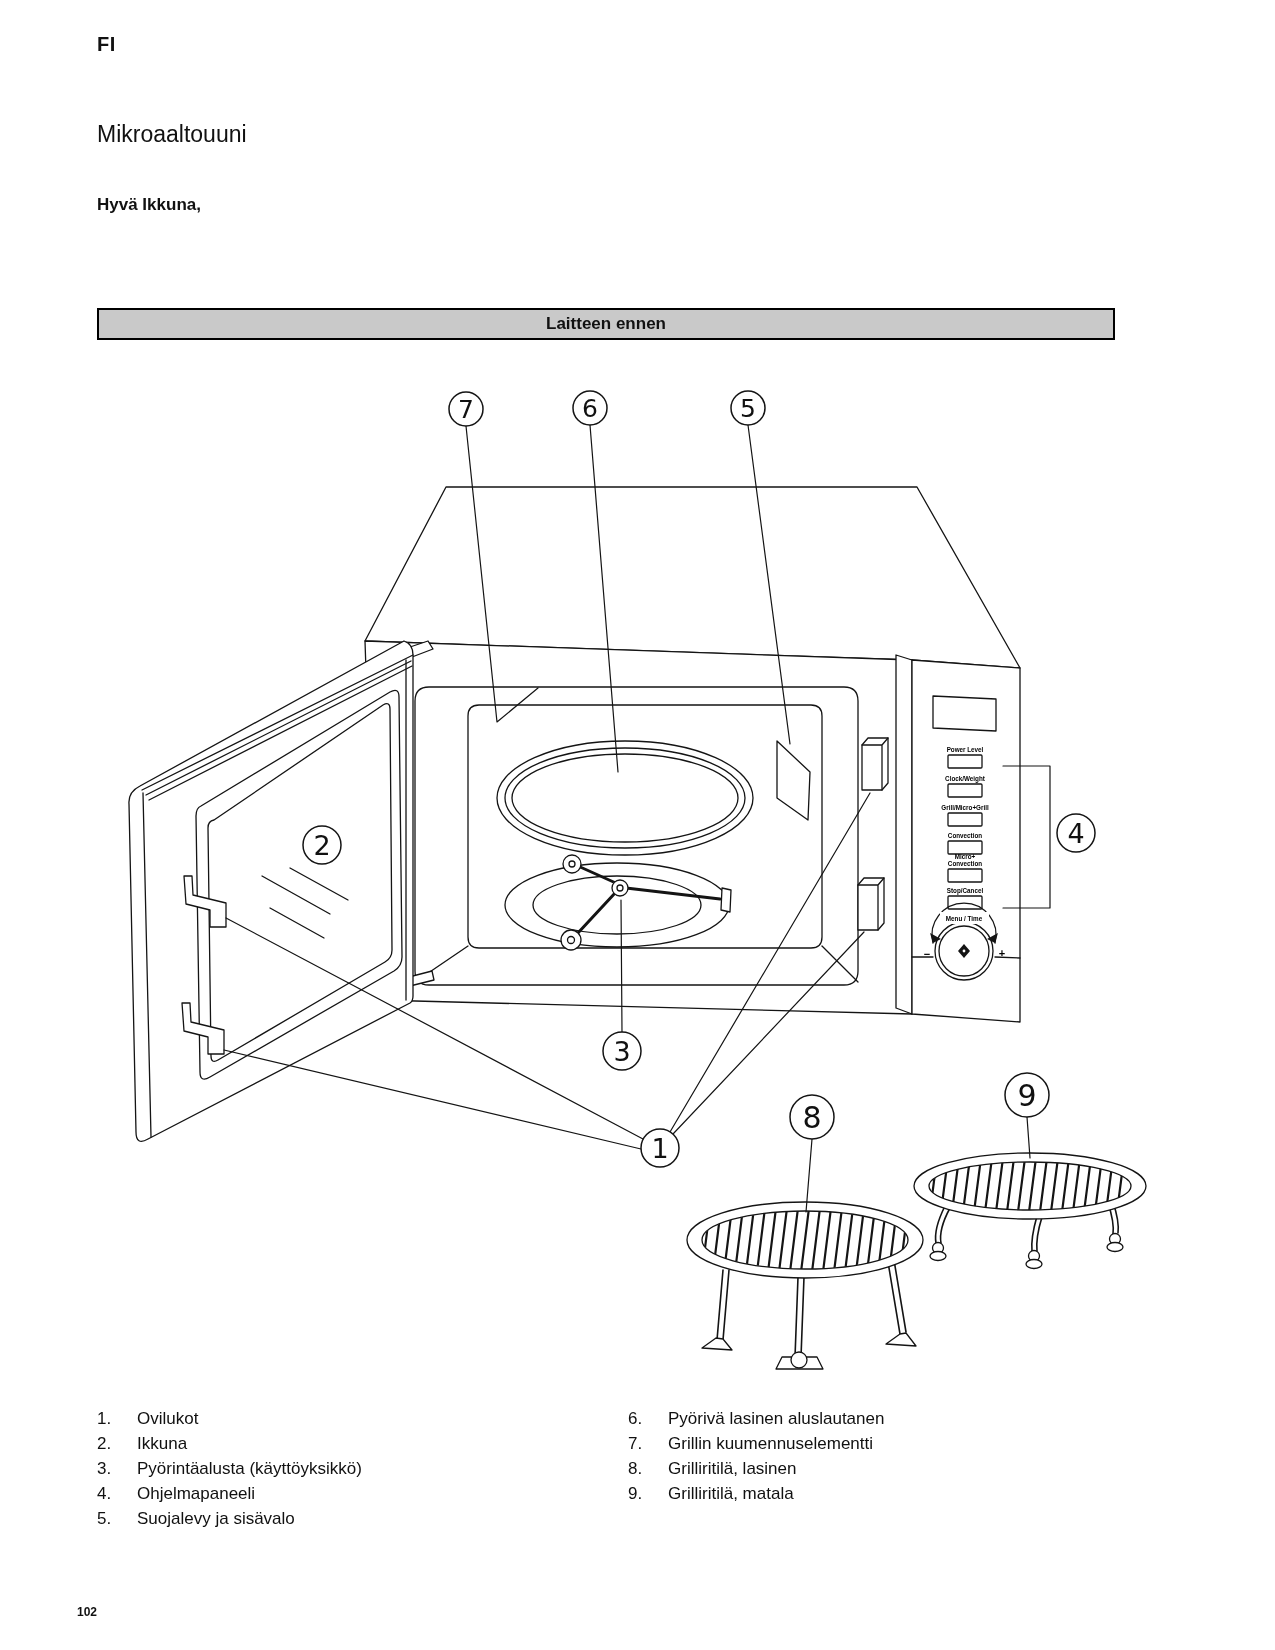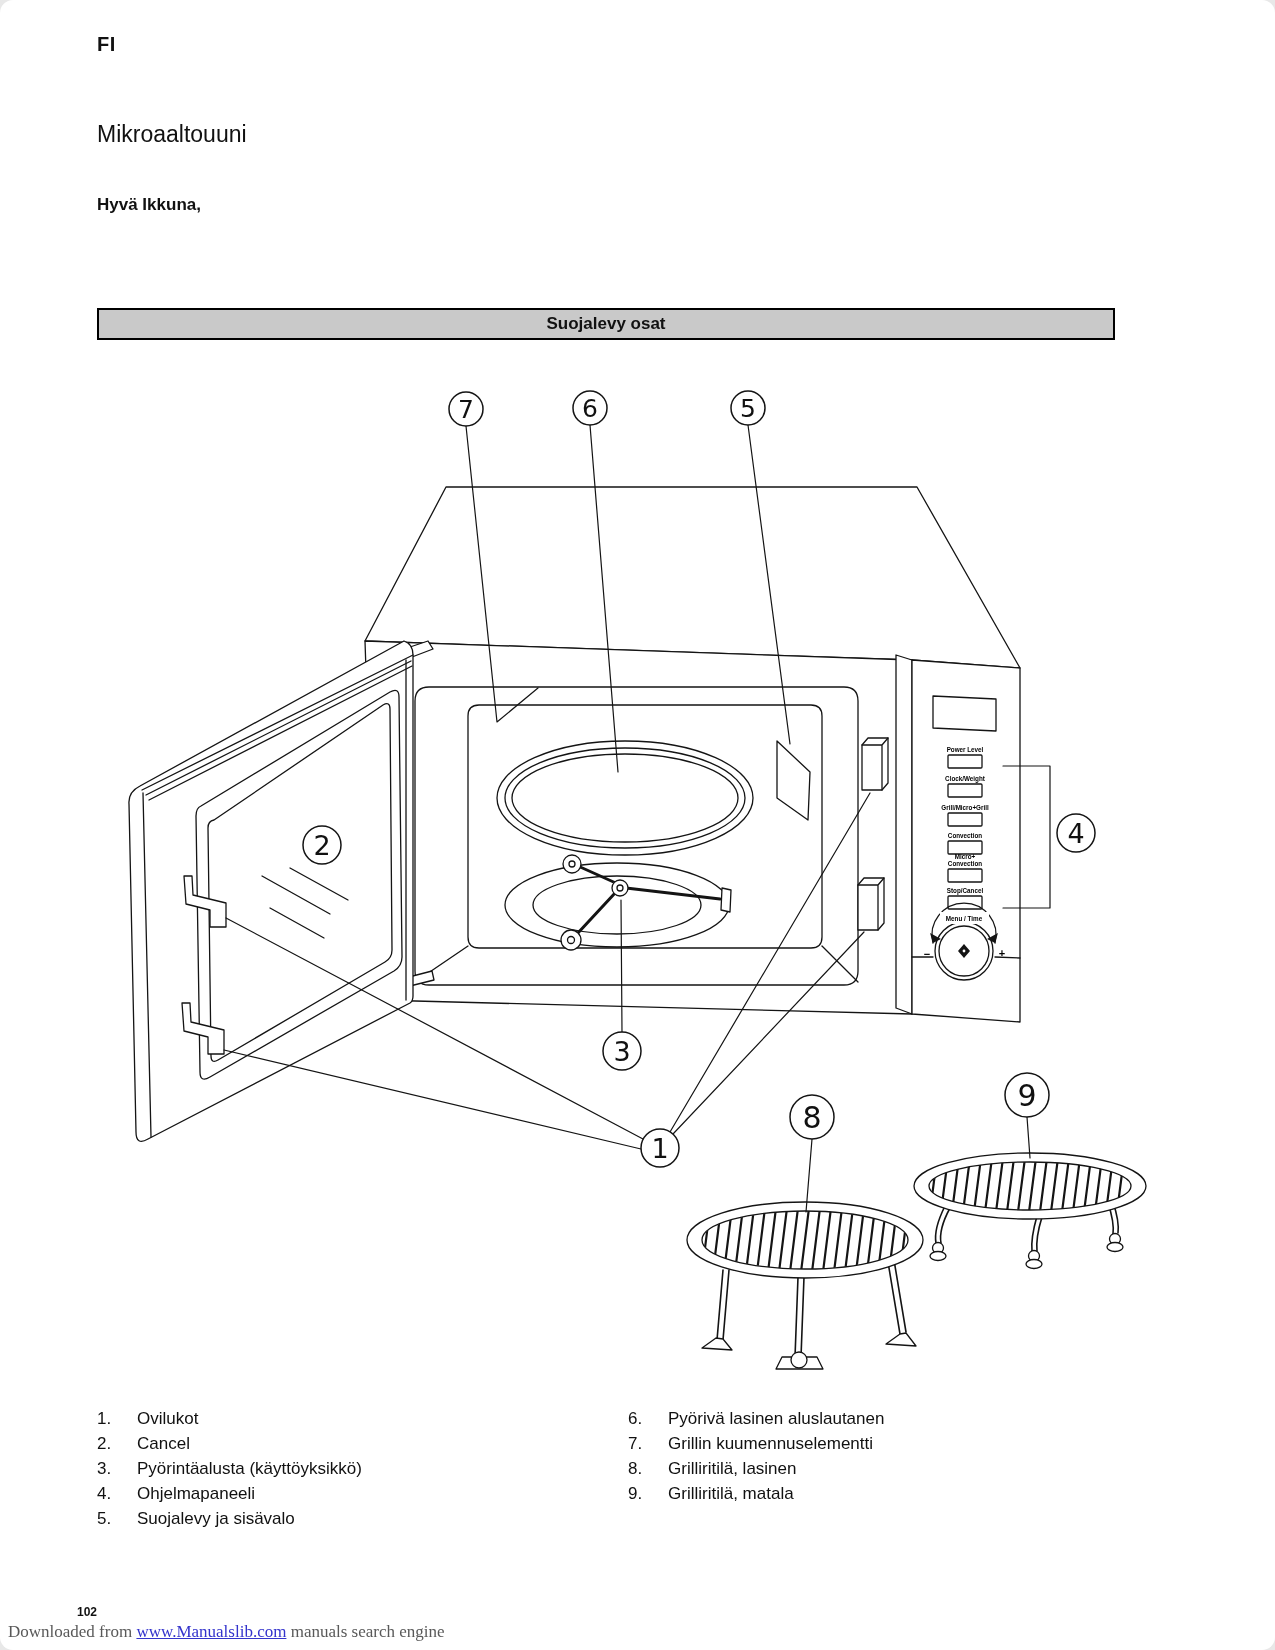--- a/index.html
+++ b/index.html
@@ -1,19 +1,19 @@
 <!DOCTYPE html>
 <html><head>
 <meta charset="utf-8">
 <style>
   html,body{margin:0;padding:0;background:#e8e8e8;}
   .page{
     position:relative;width:1275px;height:1650px;margin:0 auto;
     background:#ffffff;overflow:hidden;
-    font-family:"Liberation Sans","DejaVu Sans",sans-serif;color:#111;border-radius:13px;
+    font-family:"Liberation Sans","DejaVu Sans",sans-serif;color:#111;
   }
   .abs{position:absolute;}
   .lang{left:97px;top:33px;font-size:20px;font-weight:bold;letter-spacing:.5px;}
   .title{left:97px;top:121px;font-size:23px;font-weight:normal;}
   .greeting{left:97px;top:195px;font-size:17px;font-weight:bold;}
   .intro{left:97px;top:218px;width:1015px;font-size:17px;line-height:25px;}
   .section-bar{
     left:97px;top:308px;width:1014px;height:28px;
     background:#c9c9c9;border:2px solid #000;
     display:flex;align-items:center;justify-content:center;
@@ -36,21 +36,21 @@
 </style>
 </head>
 <body>
 
 <div class="page">
 
   <div class="abs lang">FI</div>
   <div class="abs title">Mikroaaltouuni</div>
   <div class="abs greeting">Hyvä Ikkuna,</div>
   <div class="abs section-bar">
-    <span>Suojalevy osat</span>
+    <span>Laitteen ennen</span>
   </div>
 
   <svg id="diagram" class="abs" width="1275" height="1650" viewBox="0 0 1275 1650" xmlns="http://www.w3.org/2000/svg">
     <defs>
       <clipPath id="rack8clip">
           <ellipse cx="805" cy="1240" rx="103" ry="29"></ellipse>
         </clipPath>
       <clipPath id="rack9clip">
           <ellipse cx="1030" cy="1186" rx="101" ry="24"></ellipse>
         </clipPath>
@@ -239,21 +239,21 @@
     </g>
   </svg>
 
   <div class="abs parts col-left">
     <div class="row">
         <span class="num">1.</span>
         <span>Ovilukot</span>
       </div>
     <div class="row">
         <span class="num">2.</span>
-        <span>Cancel</span>
+        <span>Ikkuna</span>
       </div>
     <div class="row">
         <span class="num">3.</span>
         <span>Pyörintäalusta (käyttöyksikkö)</span>
       </div>
     <div class="row">
         <span class="num">4.</span>
         <span>Ohjelmapaneeli</span>
       </div>
     <div class="row">
@@ -274,19 +274,14 @@
         <span class="num">8.</span>
         <span>Grilliritilä, lasinen</span>
       </div>
     <div class="row">
         <span class="num">9.</span>
         <span>Grilliritilä, matala</span>
       </div>
   </div>
 
   <div class="abs pageno">102</div>
-  <div class="abs footer">
-    <span>Downloaded from</span>
-    <a href="#">www.Manualslib.com</a>
-    <span>manuals search engine</span>
-  </div>
 
 </div>
 
 </body></html>

